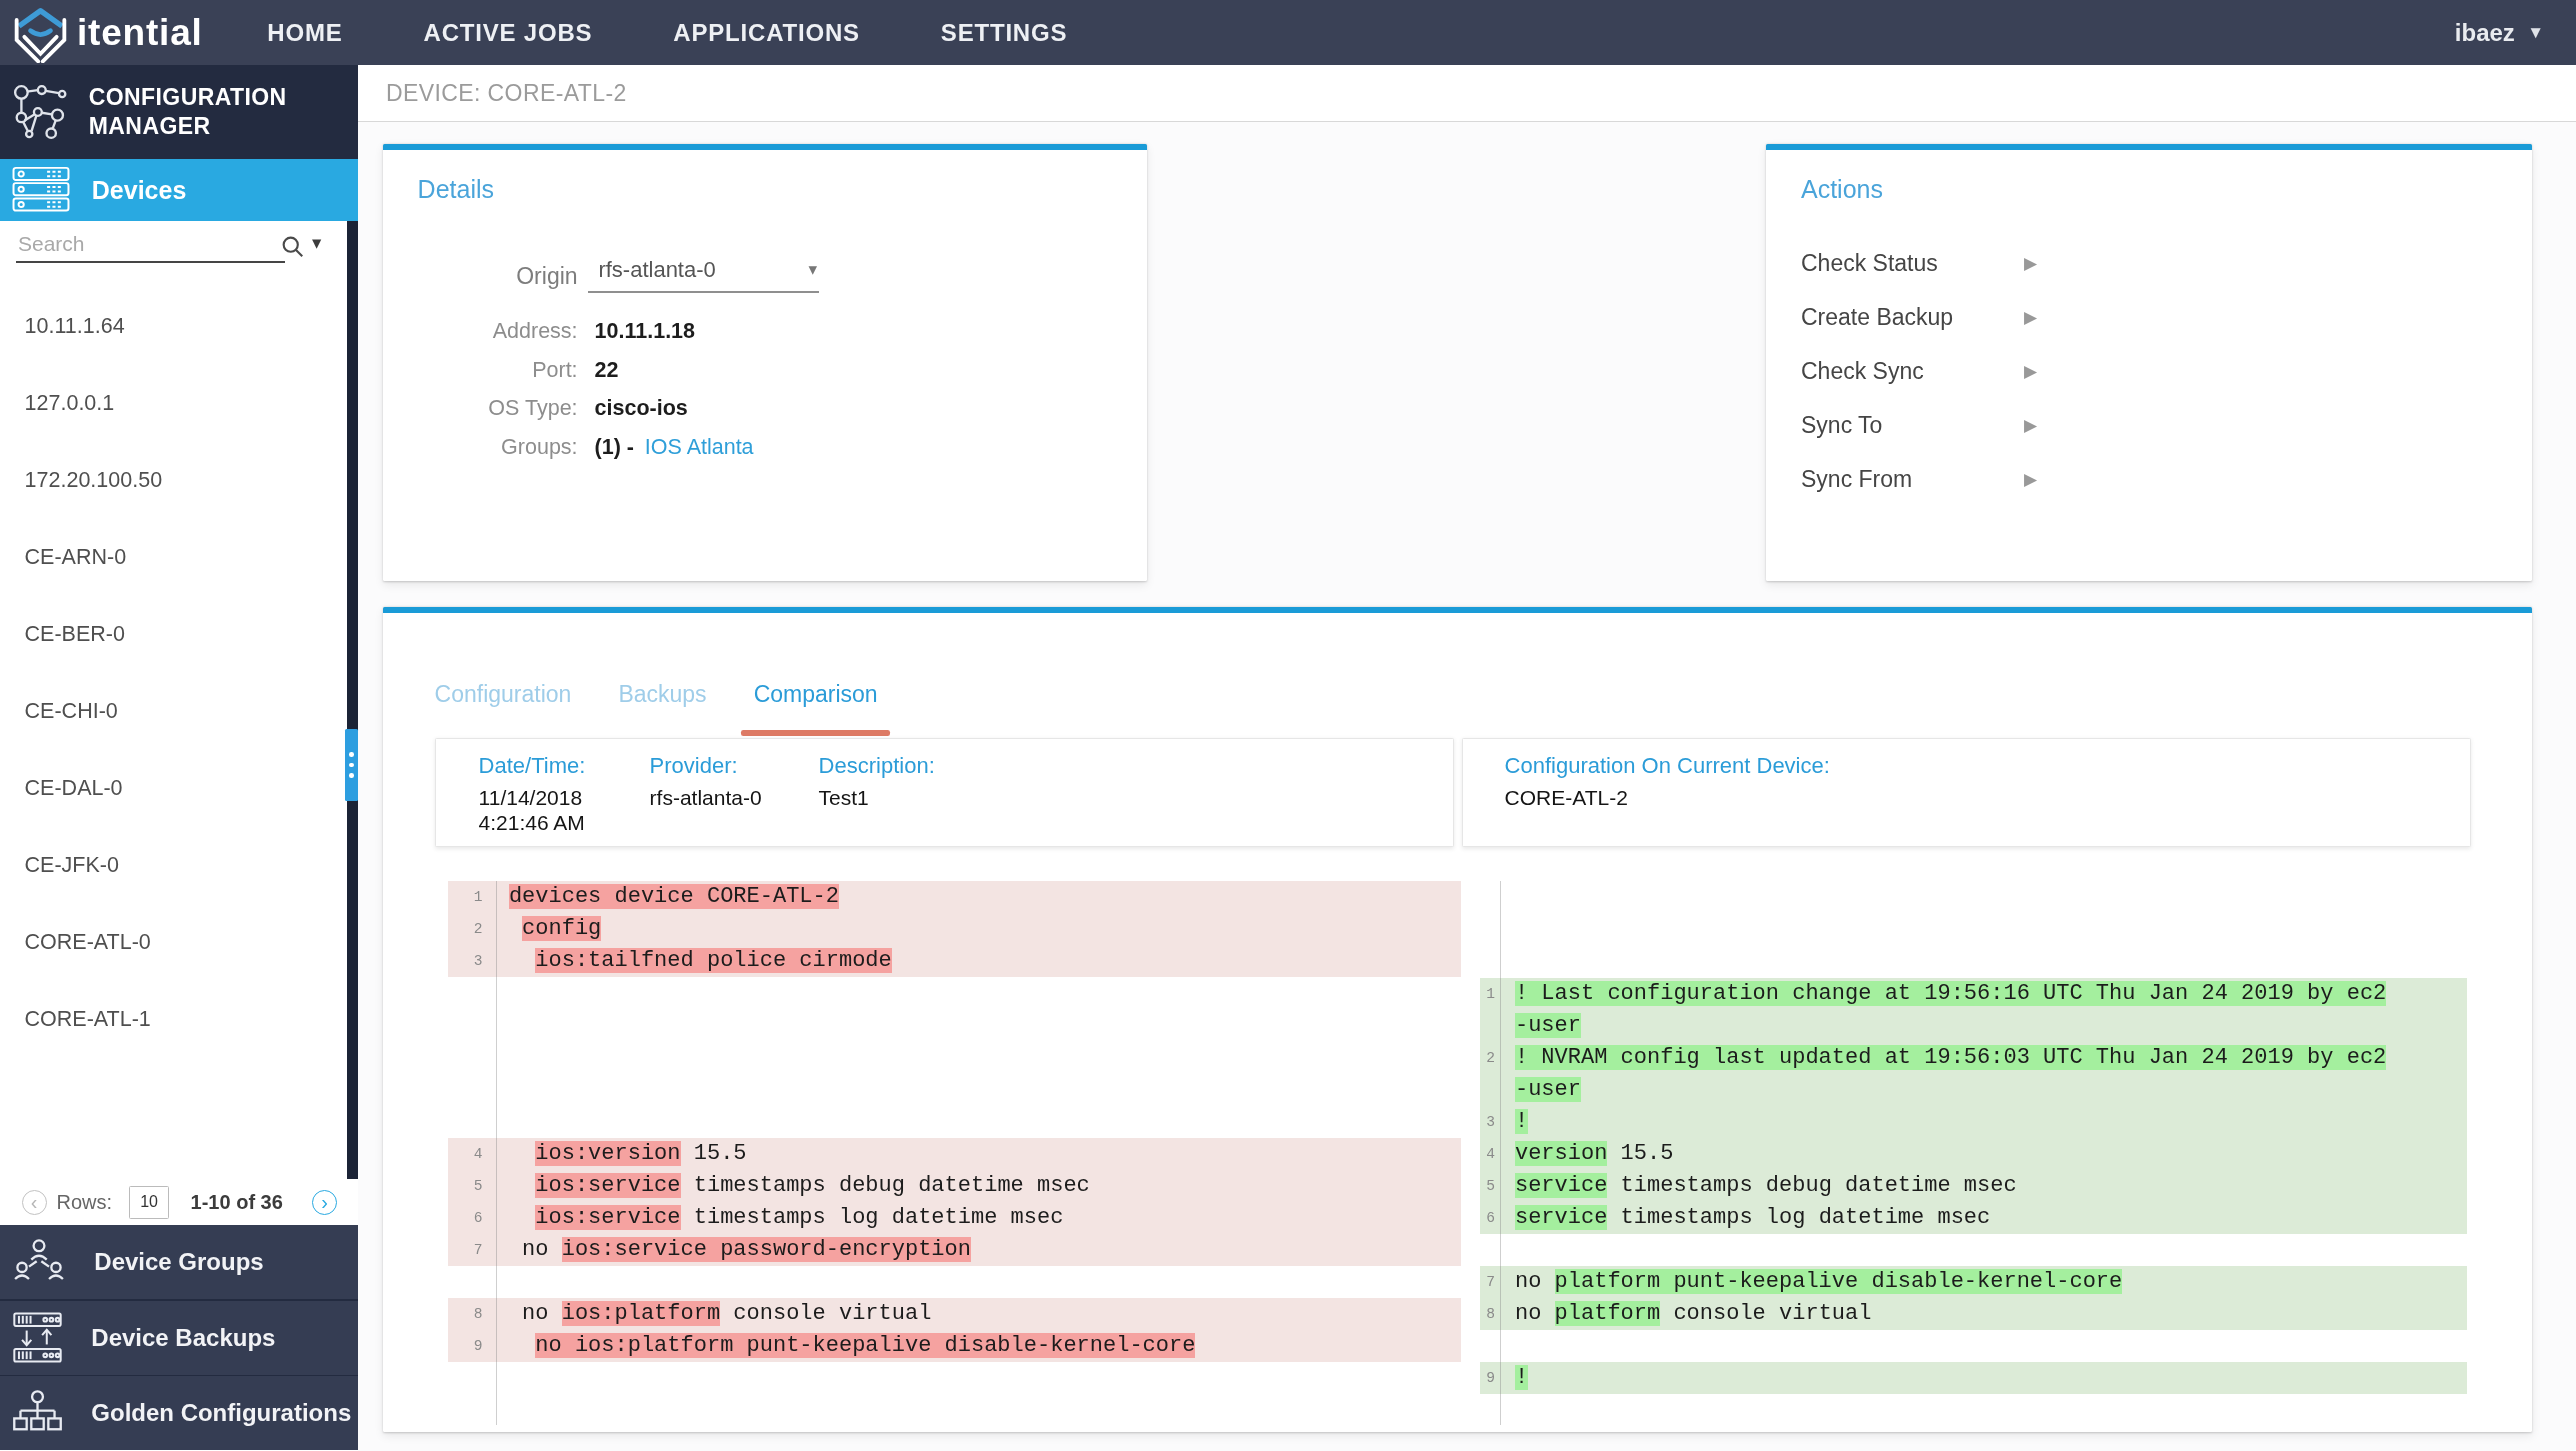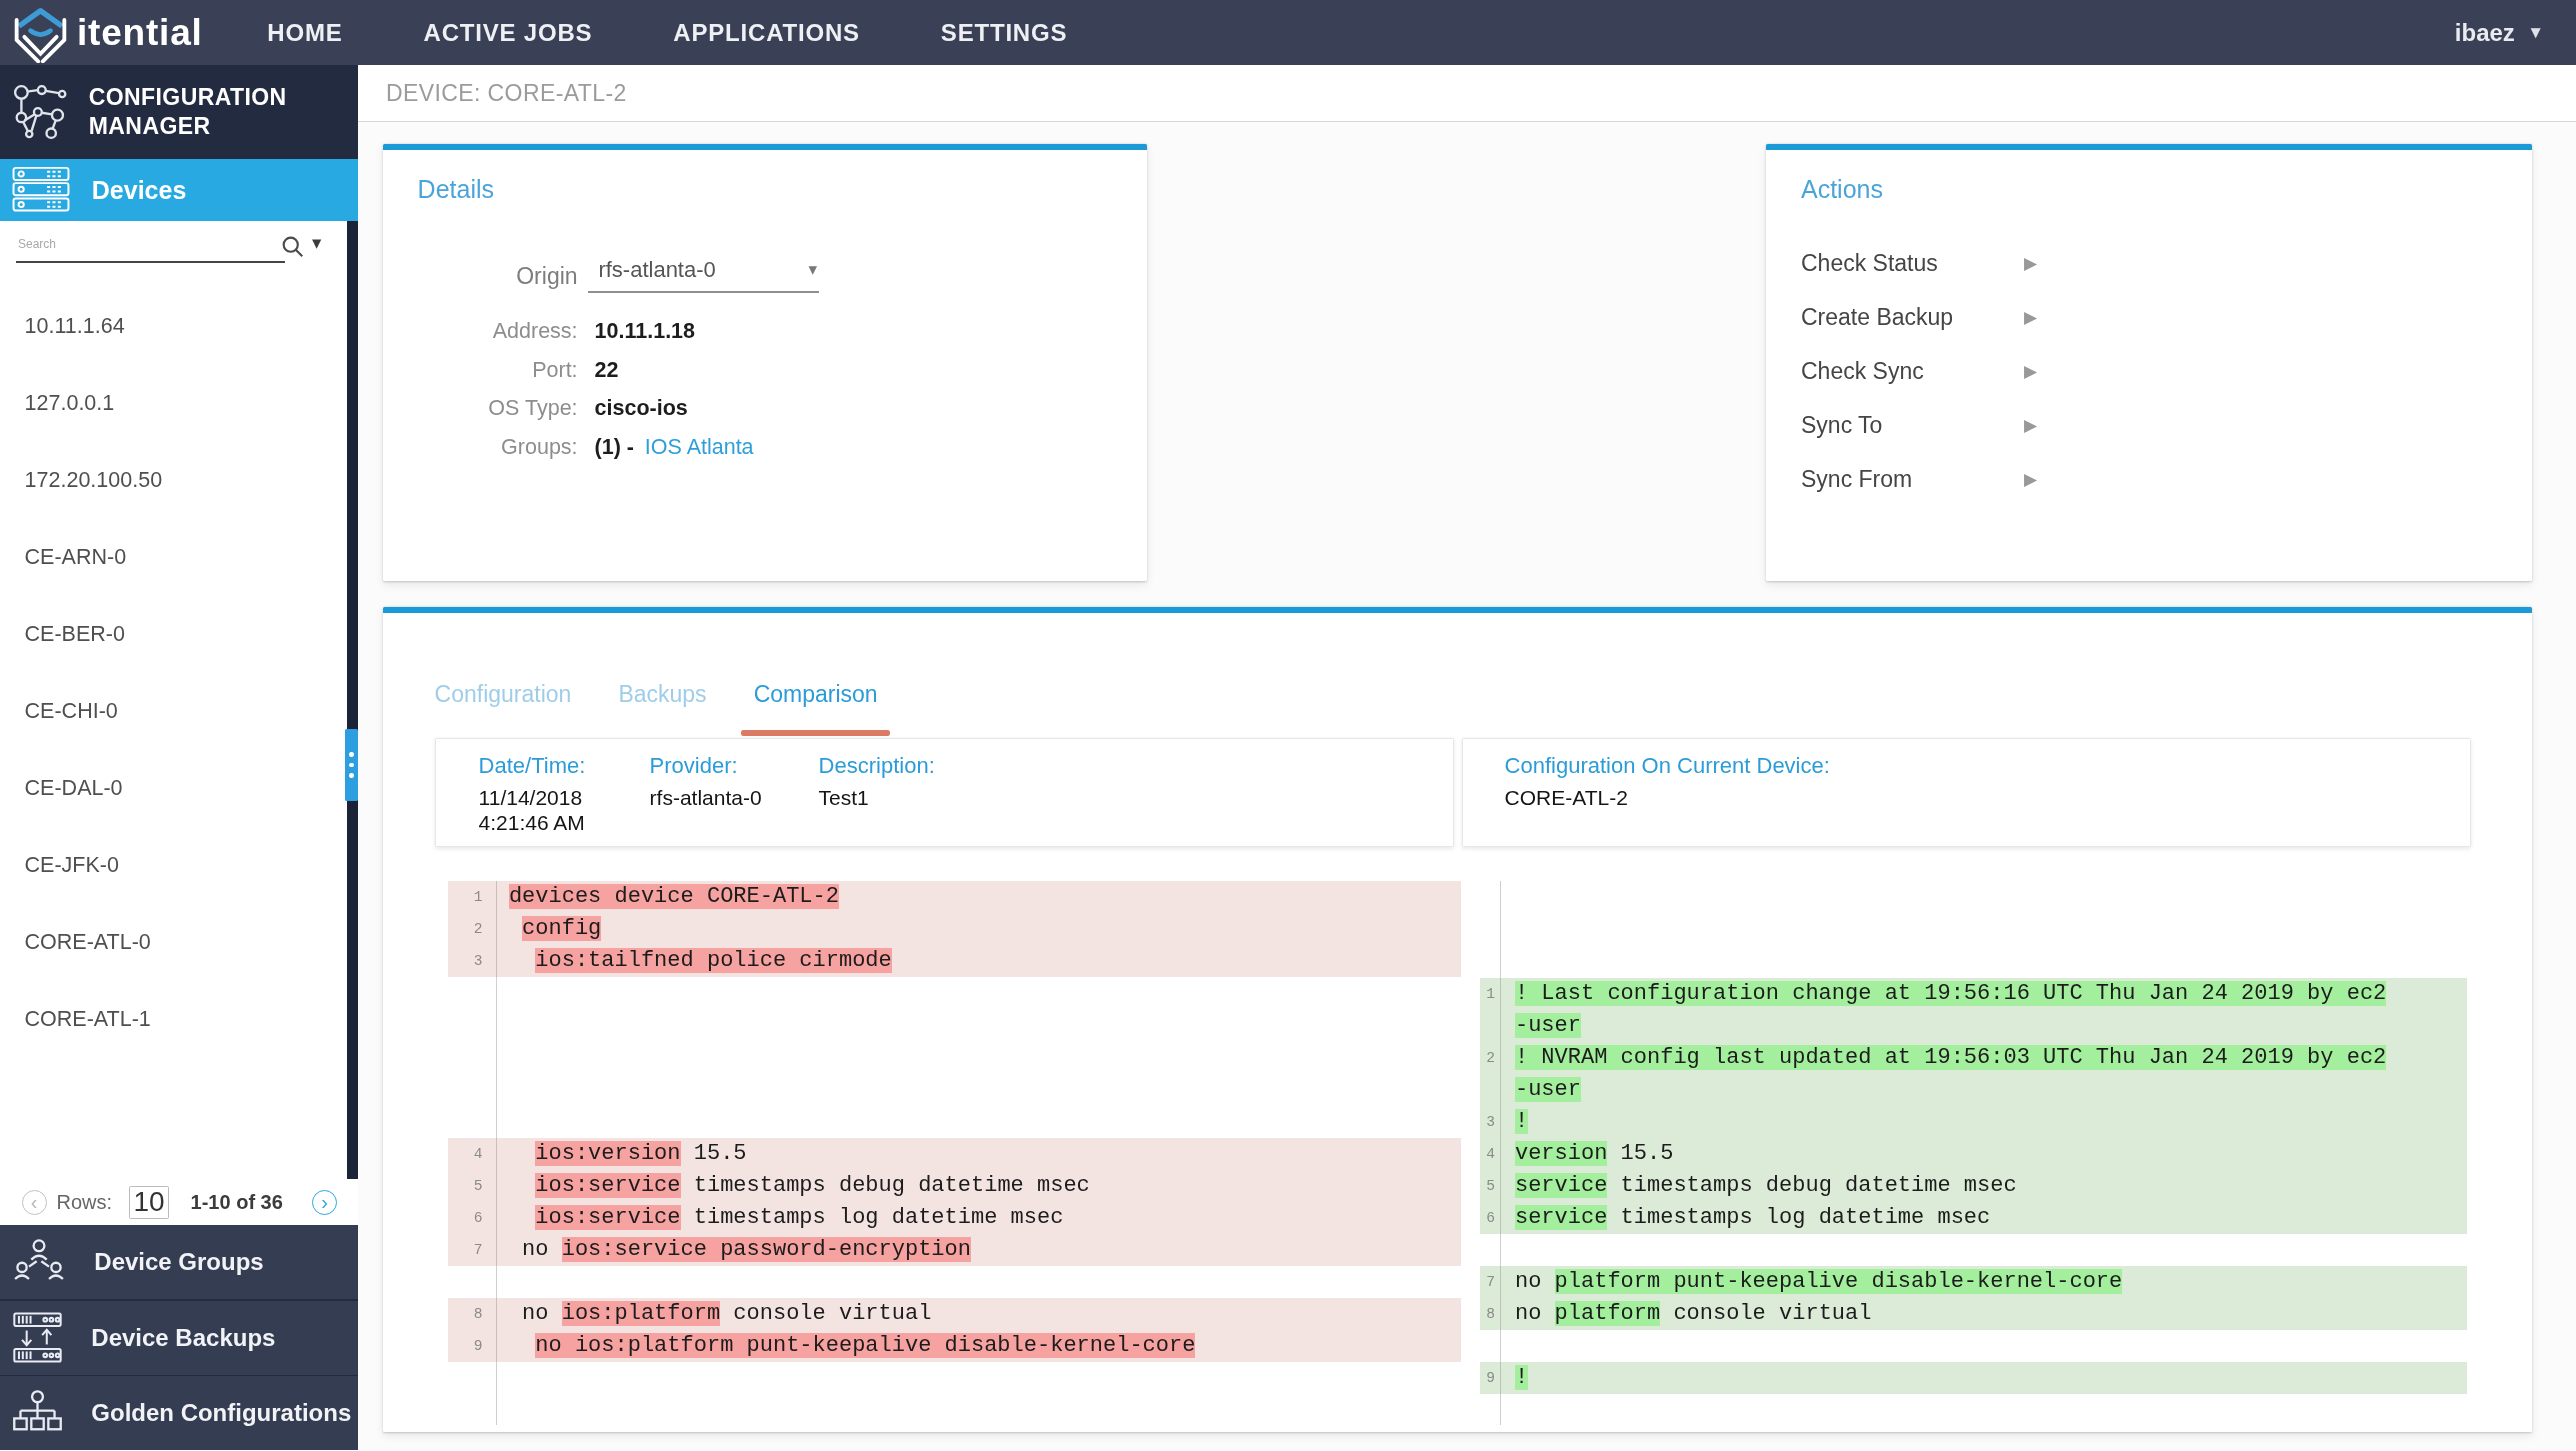--- a/index.html
+++ b/index.html
@@ -19,21 +19,21 @@
   
   #sidebar{position:absolute;left:0;top:65px;width:358px;height:1386px;background:#fff;z-index:20;}
   .sb-header{height:94px;background:#232b40;display:flex;align-items:center;}
   .sb-header .ttl{color:#fff;font-size:23px;font-weight:700;letter-spacing:0.4px;
                   line-height:1.25;width:215px;margin-left:18.5px;}
   .sb-devices{height:62px;background:#29a9e1;display:flex;align-items:center;cursor:pointer;}
   .sb-devices .lbl{color:#fff;font-size:25px;font-weight:700;margin-left:21.5px;}
   .icn{flex:0 0 auto;margin-left:12.3px;}
   .sb-search{height:49px;position:relative;background:#fff;}
   .sb-search input{position:absolute;left:16px;top:6.2px;width:265px;height:32px;border:none;outline:none;
-                   border-bottom:2.3px solid #454545;font-size:12px;color:#555;background:transparent;
+                   border-bottom:2.3px solid #454545;font-size:21px;color:#555;background:transparent;
                    font-family:"Liberation Sans",sans-serif;}
   .sb-search input::placeholder{color:#a9a9a9;}
   .sb-search .mag{position:absolute;left:281px;top:14px;}
   .sb-search .s-caret{position:absolute;left:312px;top:10.8px;font-size:18.5px;color:#3c3c3c;cursor:pointer;}
   #device-list{list-style:none;margin:0;padding:17.7px 0 0 0;height:891px;overflow:hidden;}
   #device-list li{height:77px;display:flex;align-items:center;padding-left:24.6px;
                   font-size:21.5px;color:#4f4f4f;cursor:pointer;}
   .sb-scroll{position:absolute;right:0;top:156px;width:10.8px;height:958px;background:#1b2336;}
   .sb-thumb{position:absolute;left:-2.3px;top:508px;width:13px;height:72px;background:#2d9ee0;
             border-radius:1.5px;cursor:grab;display:flex;flex-direction:column;align-items:center;
@@ -41,21 +41,21 @@
   .sb-thumb i{width:4.6px;height:4.6px;border-radius:50%;background:#fff;}
   .sb-pagination{position:absolute;left:0;top:1114px;width:348px;height:46px;background:#fff;
                  display:flex;align-items:center;}
   .pg-circle{width:23px;height:23px;border-radius:50%;border:1.5px solid #c2c2c2;color:#b5b5b5;
              display:flex;align-items:center;justify-content:center;font-size:20px;line-height:1;
              cursor:pointer;flex:0 0 auto;}
   .pg-circle.next{border-color:#29a9e1;color:#29a9e1;}
   .pg-prev{margin-left:21.5px;}
   .pg-rows-label{margin-left:10px;font-size:20px;color:#666;}
   .pg-input{margin-left:17px;width:34px;height:29px;border:0.8px solid #bbb;border-radius:1.5px;
-            text-align:center;font-size:28px;color:#333;font-family:"Liberation Sans",sans-serif;}
+            text-align:center;font-size:16px;color:#333;font-family:"Liberation Sans",sans-serif;}
   .pg-range{margin-left:21.5px;font-size:20px;color:#3c3c3c;font-weight:600;}
   .pg-next{margin-left:auto;margin-right:10.8px;}
   .sb-bottom{position:absolute;left:0;top:1160px;width:358px;background:#232b40;}
   .sb-bottom .b-item{height:74px;margin-bottom:1.5px;background:#353d53;display:flex;
                      align-items:center;cursor:pointer;}
   .sb-bottom .b-item:last-child{margin-bottom:0;}
   .sb-bottom .b-lbl{color:#f2f3f6;font-size:24px;font-weight:700;margin-left:28px;}
   
   #main{position:absolute;left:358px;top:65px;width:2218px;height:1386px;background:#fbfbfc;}
   .page-header{position:absolute;left:0;top:0;width:100%;height:56px;background:#fff;

